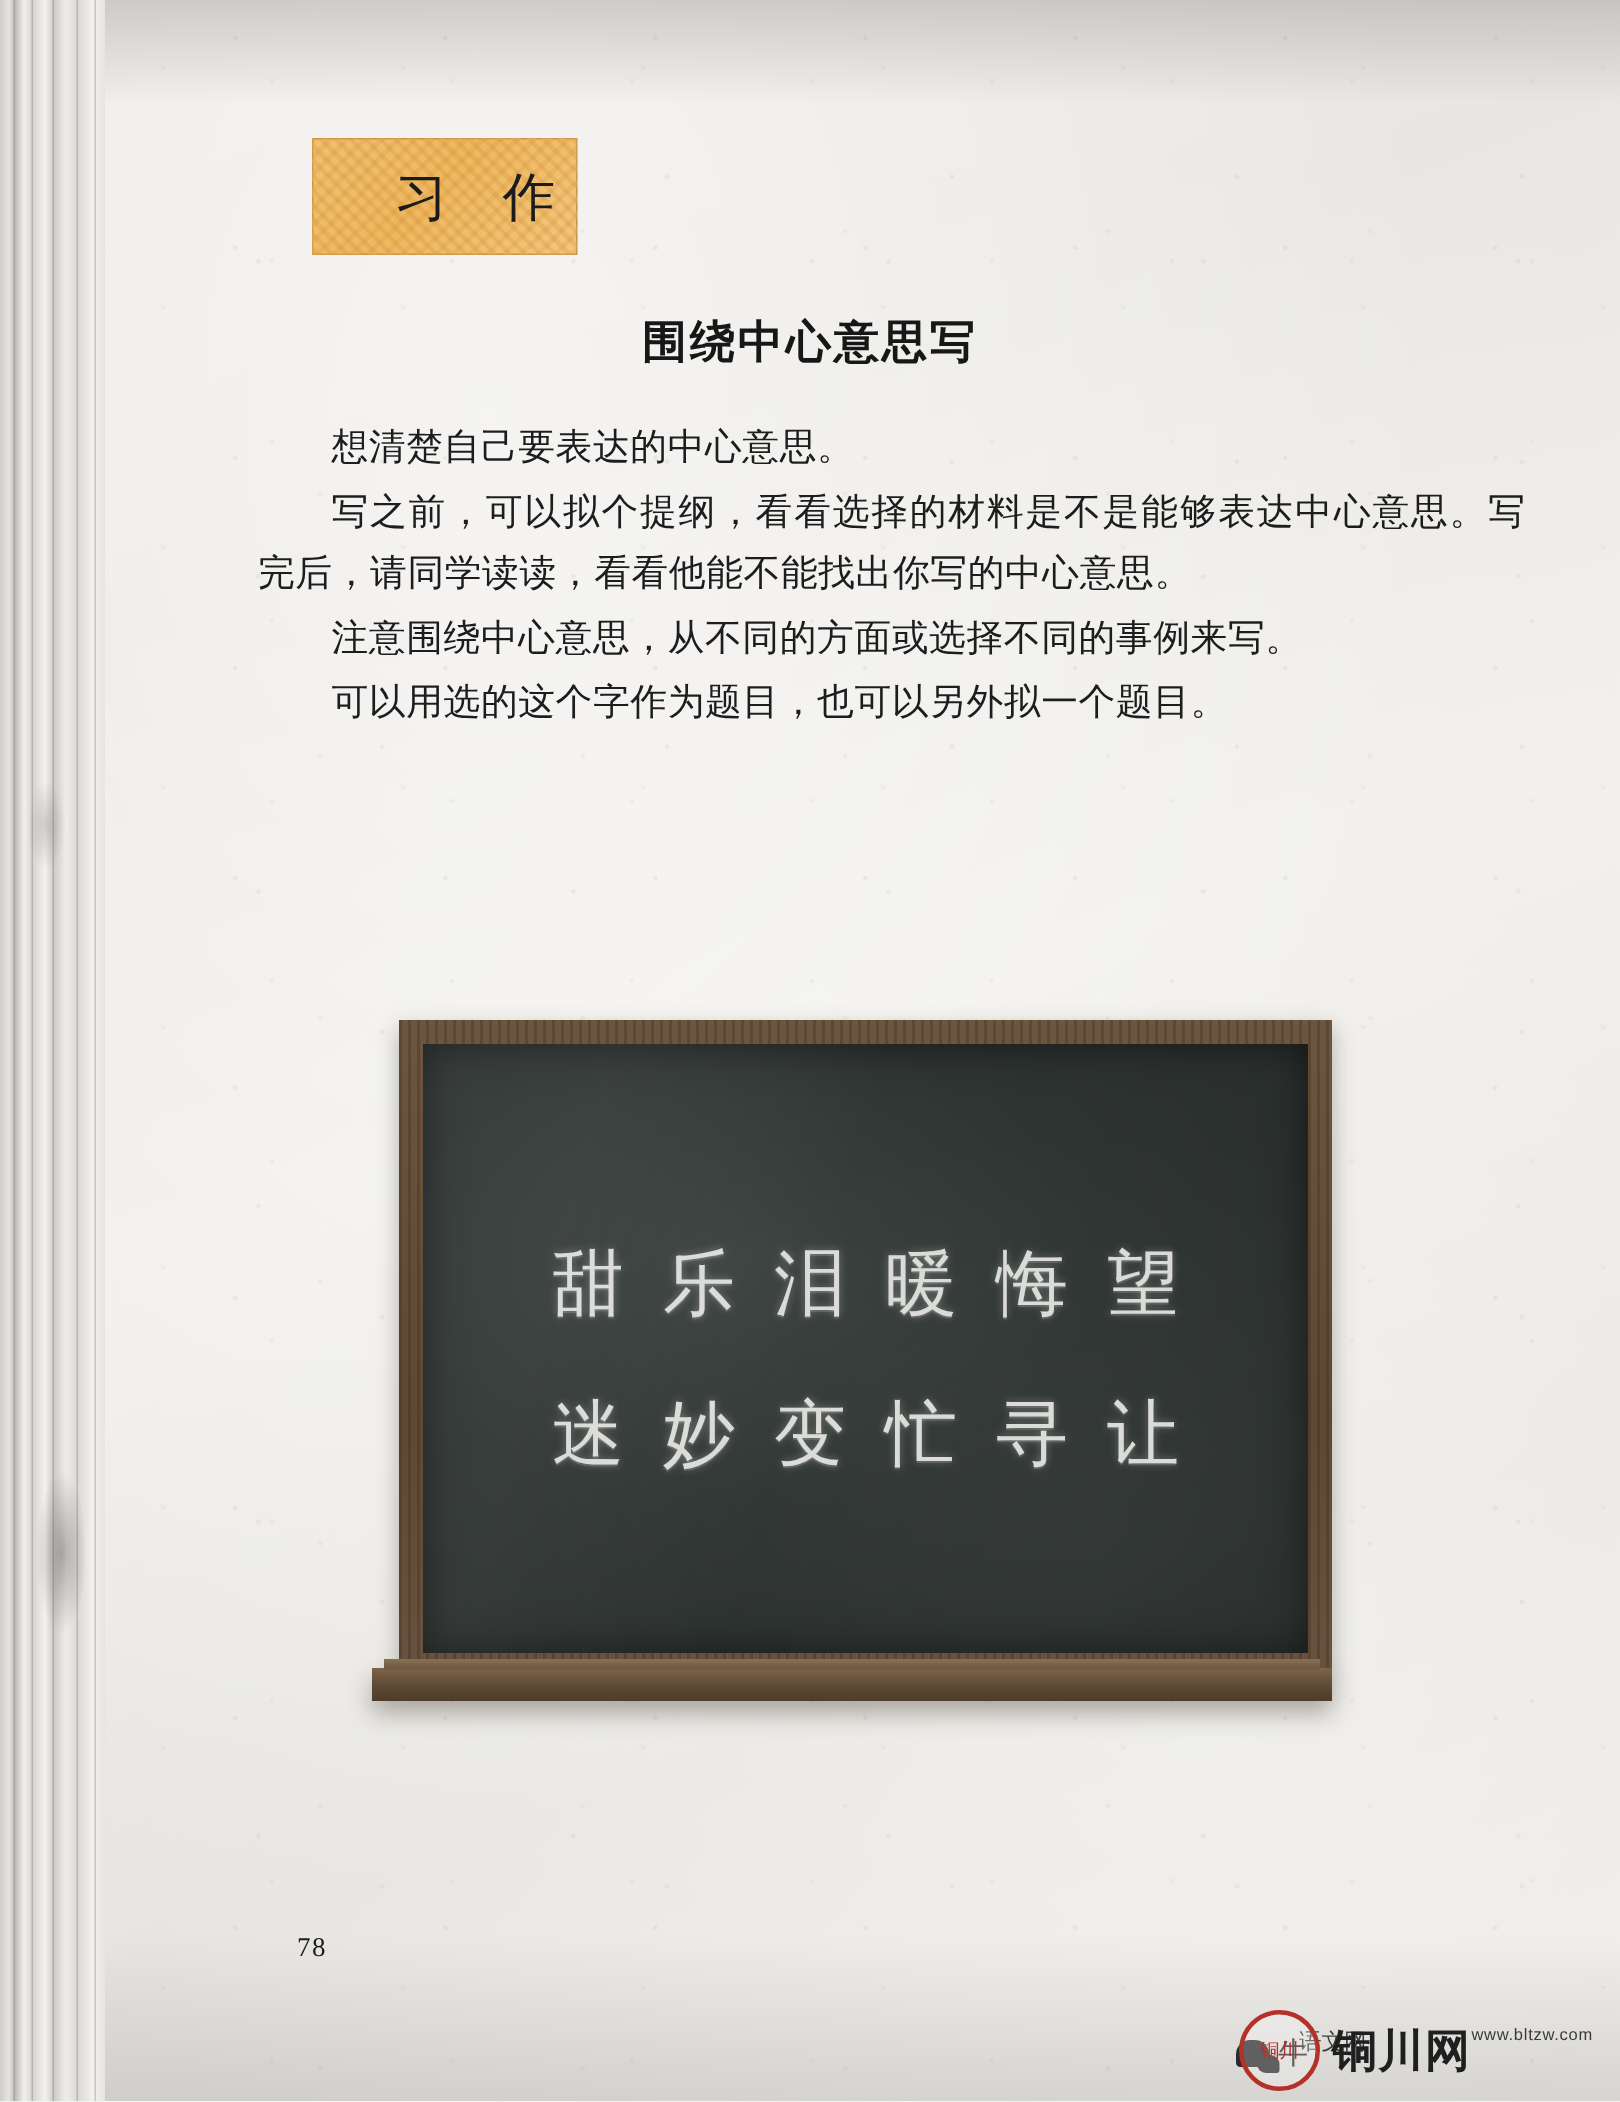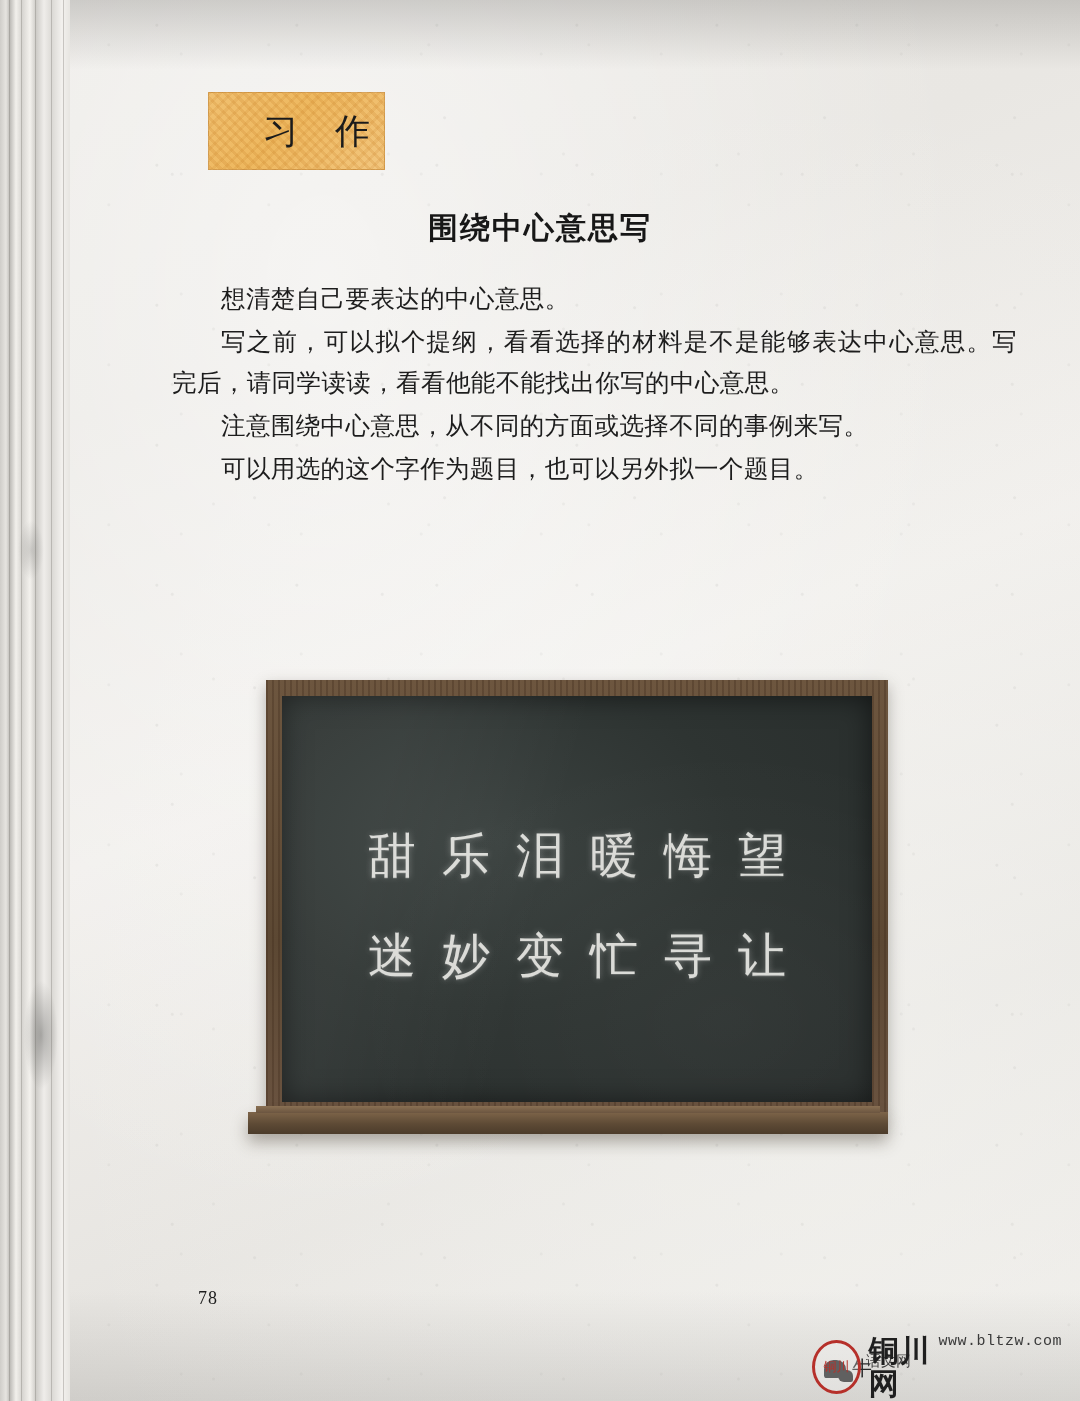--- a/index.html
+++ b/index.html
@@ -269,23 +269,23 @@
     line-height: 1.1;
   }
   .wm-right .brand {
     font-size: 30px;
     font-weight: 700;
     color: #1f1f1f;
     font-family: "Liberation Serif", serif;
     letter-spacing: 1px;
   }
   .wm-right .url {
-    font-size: 15px;
+    font-size: 11px;
     color: #3a3a3a;
-    font-family: Liberation Mono, monospace;
+    font-family: Liberation Sans, sans-serif;
     letter-spacing: .5px;
   }
   .wm-overlap-text {
     position: absolute;
     left: 866px;
     top: 1352px;
     font-size: 15px;
     color: #2f2f2f;
     font-family: "Liberation Sans", sans-serif;
     opacity: .9;

